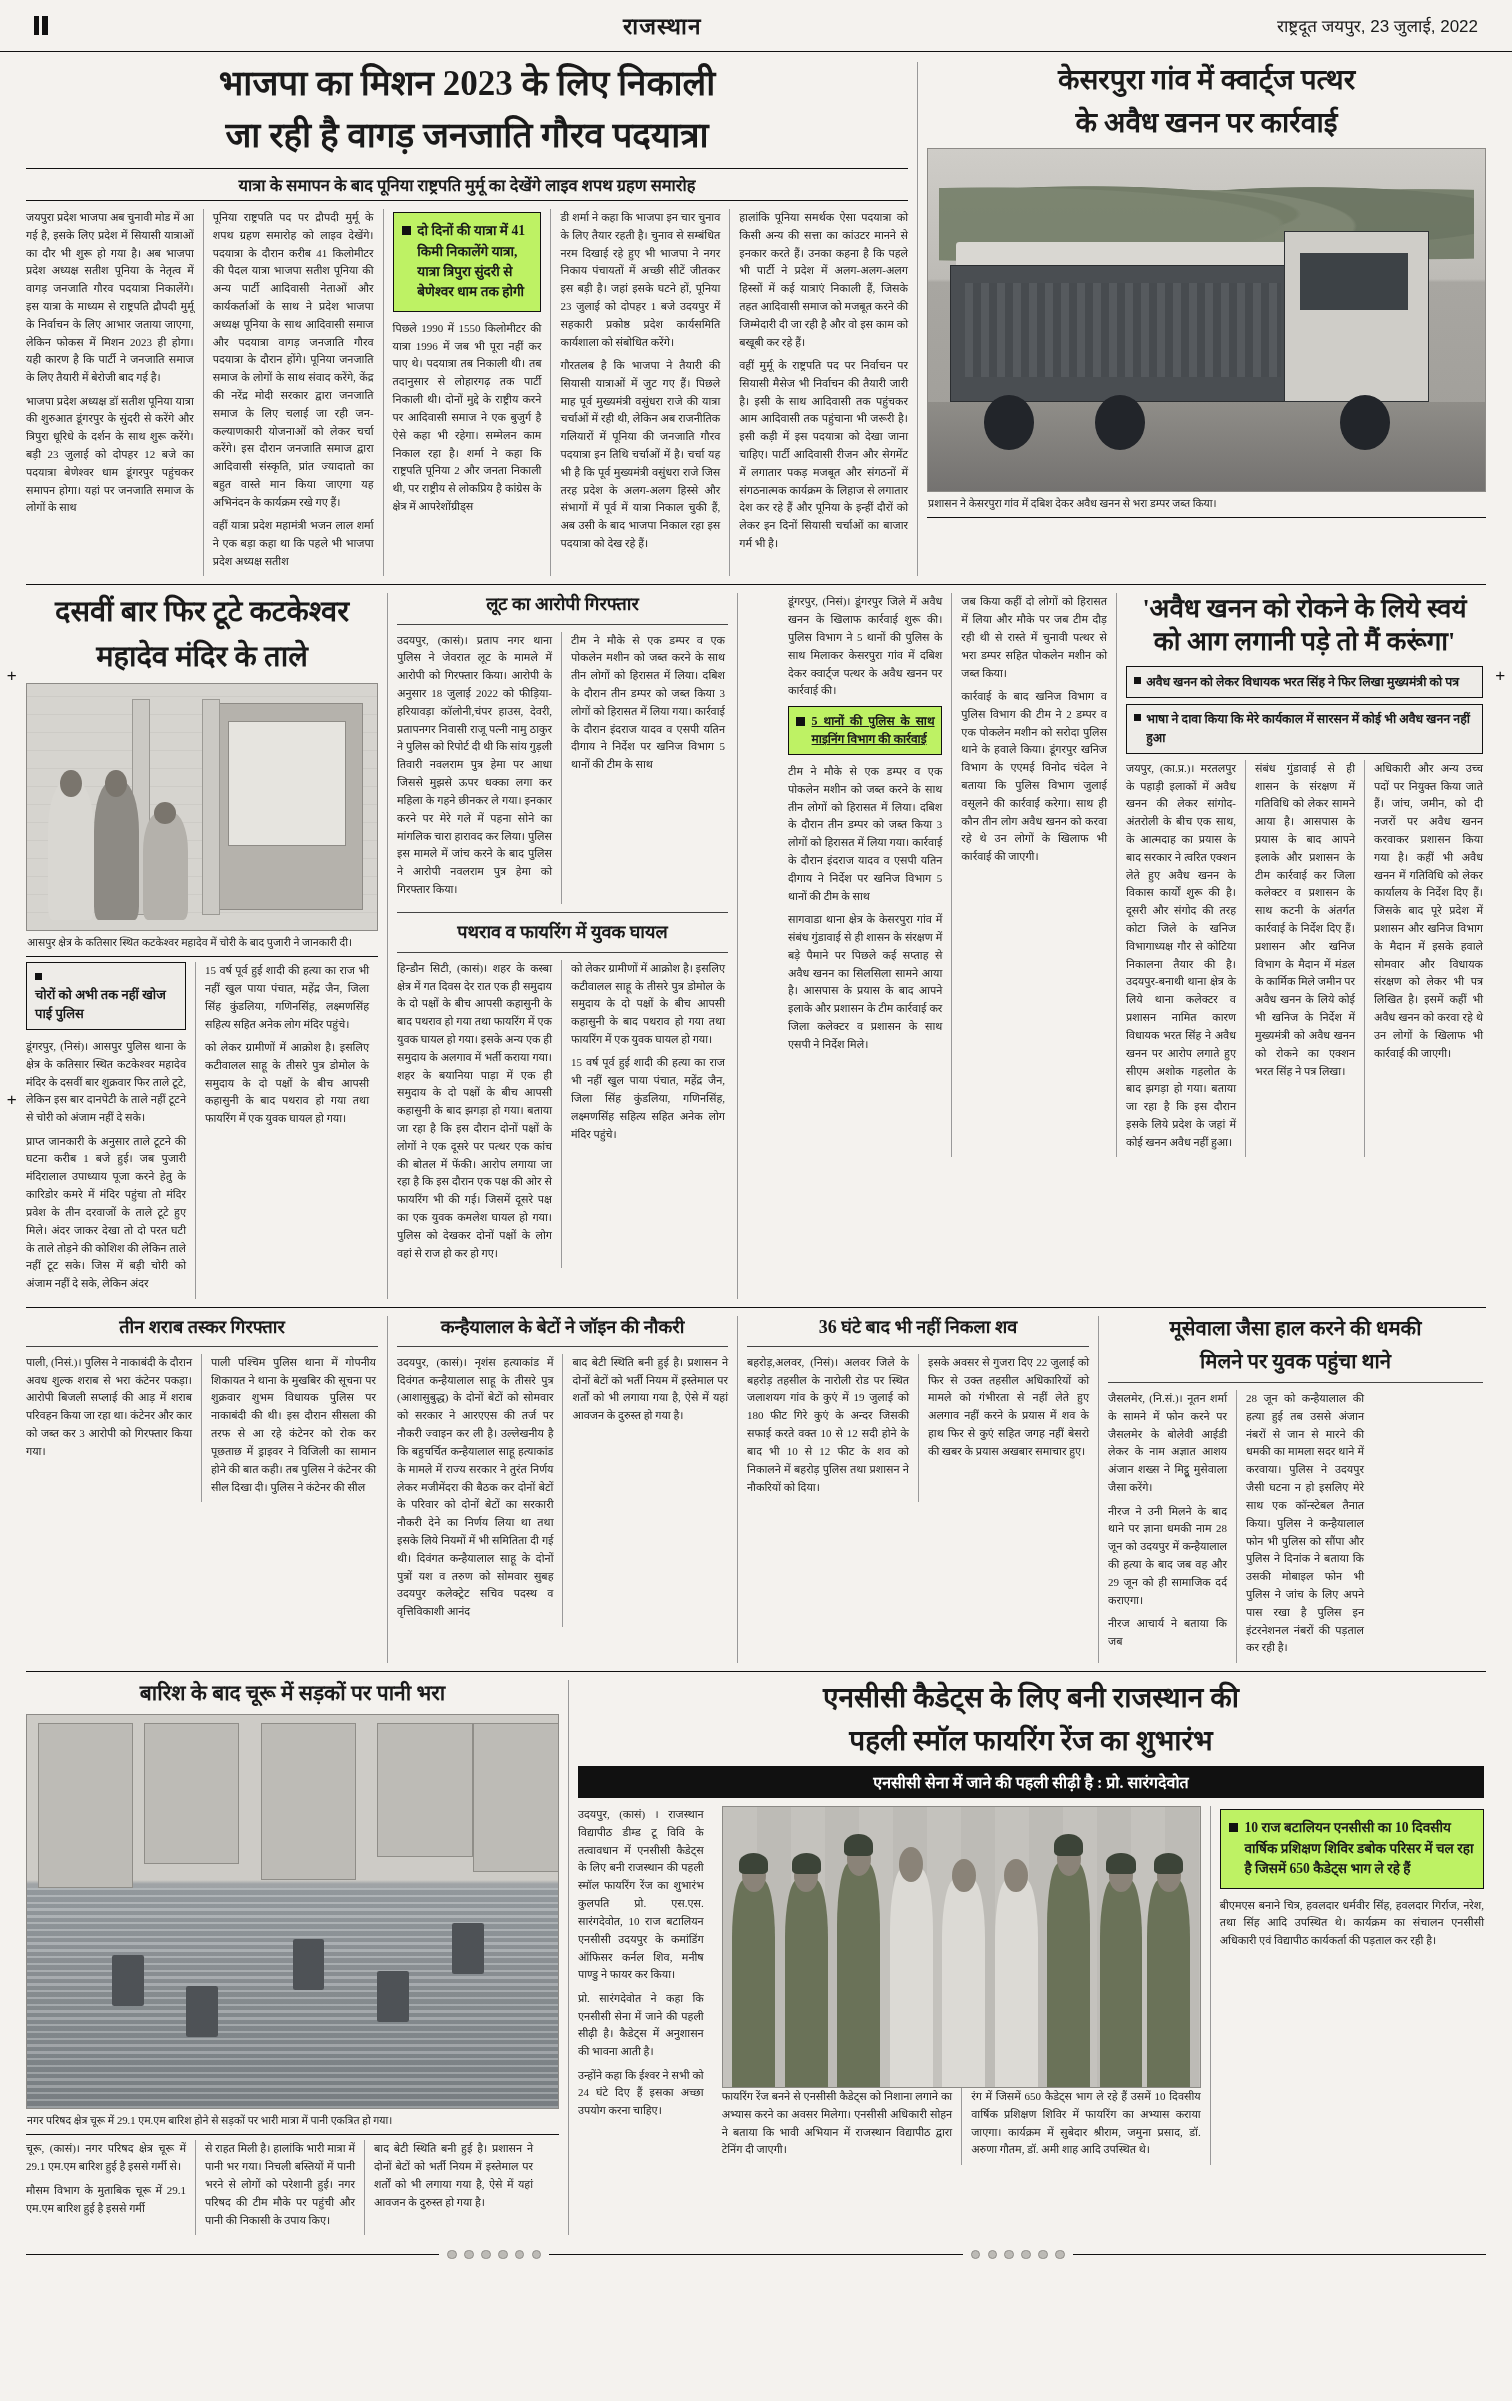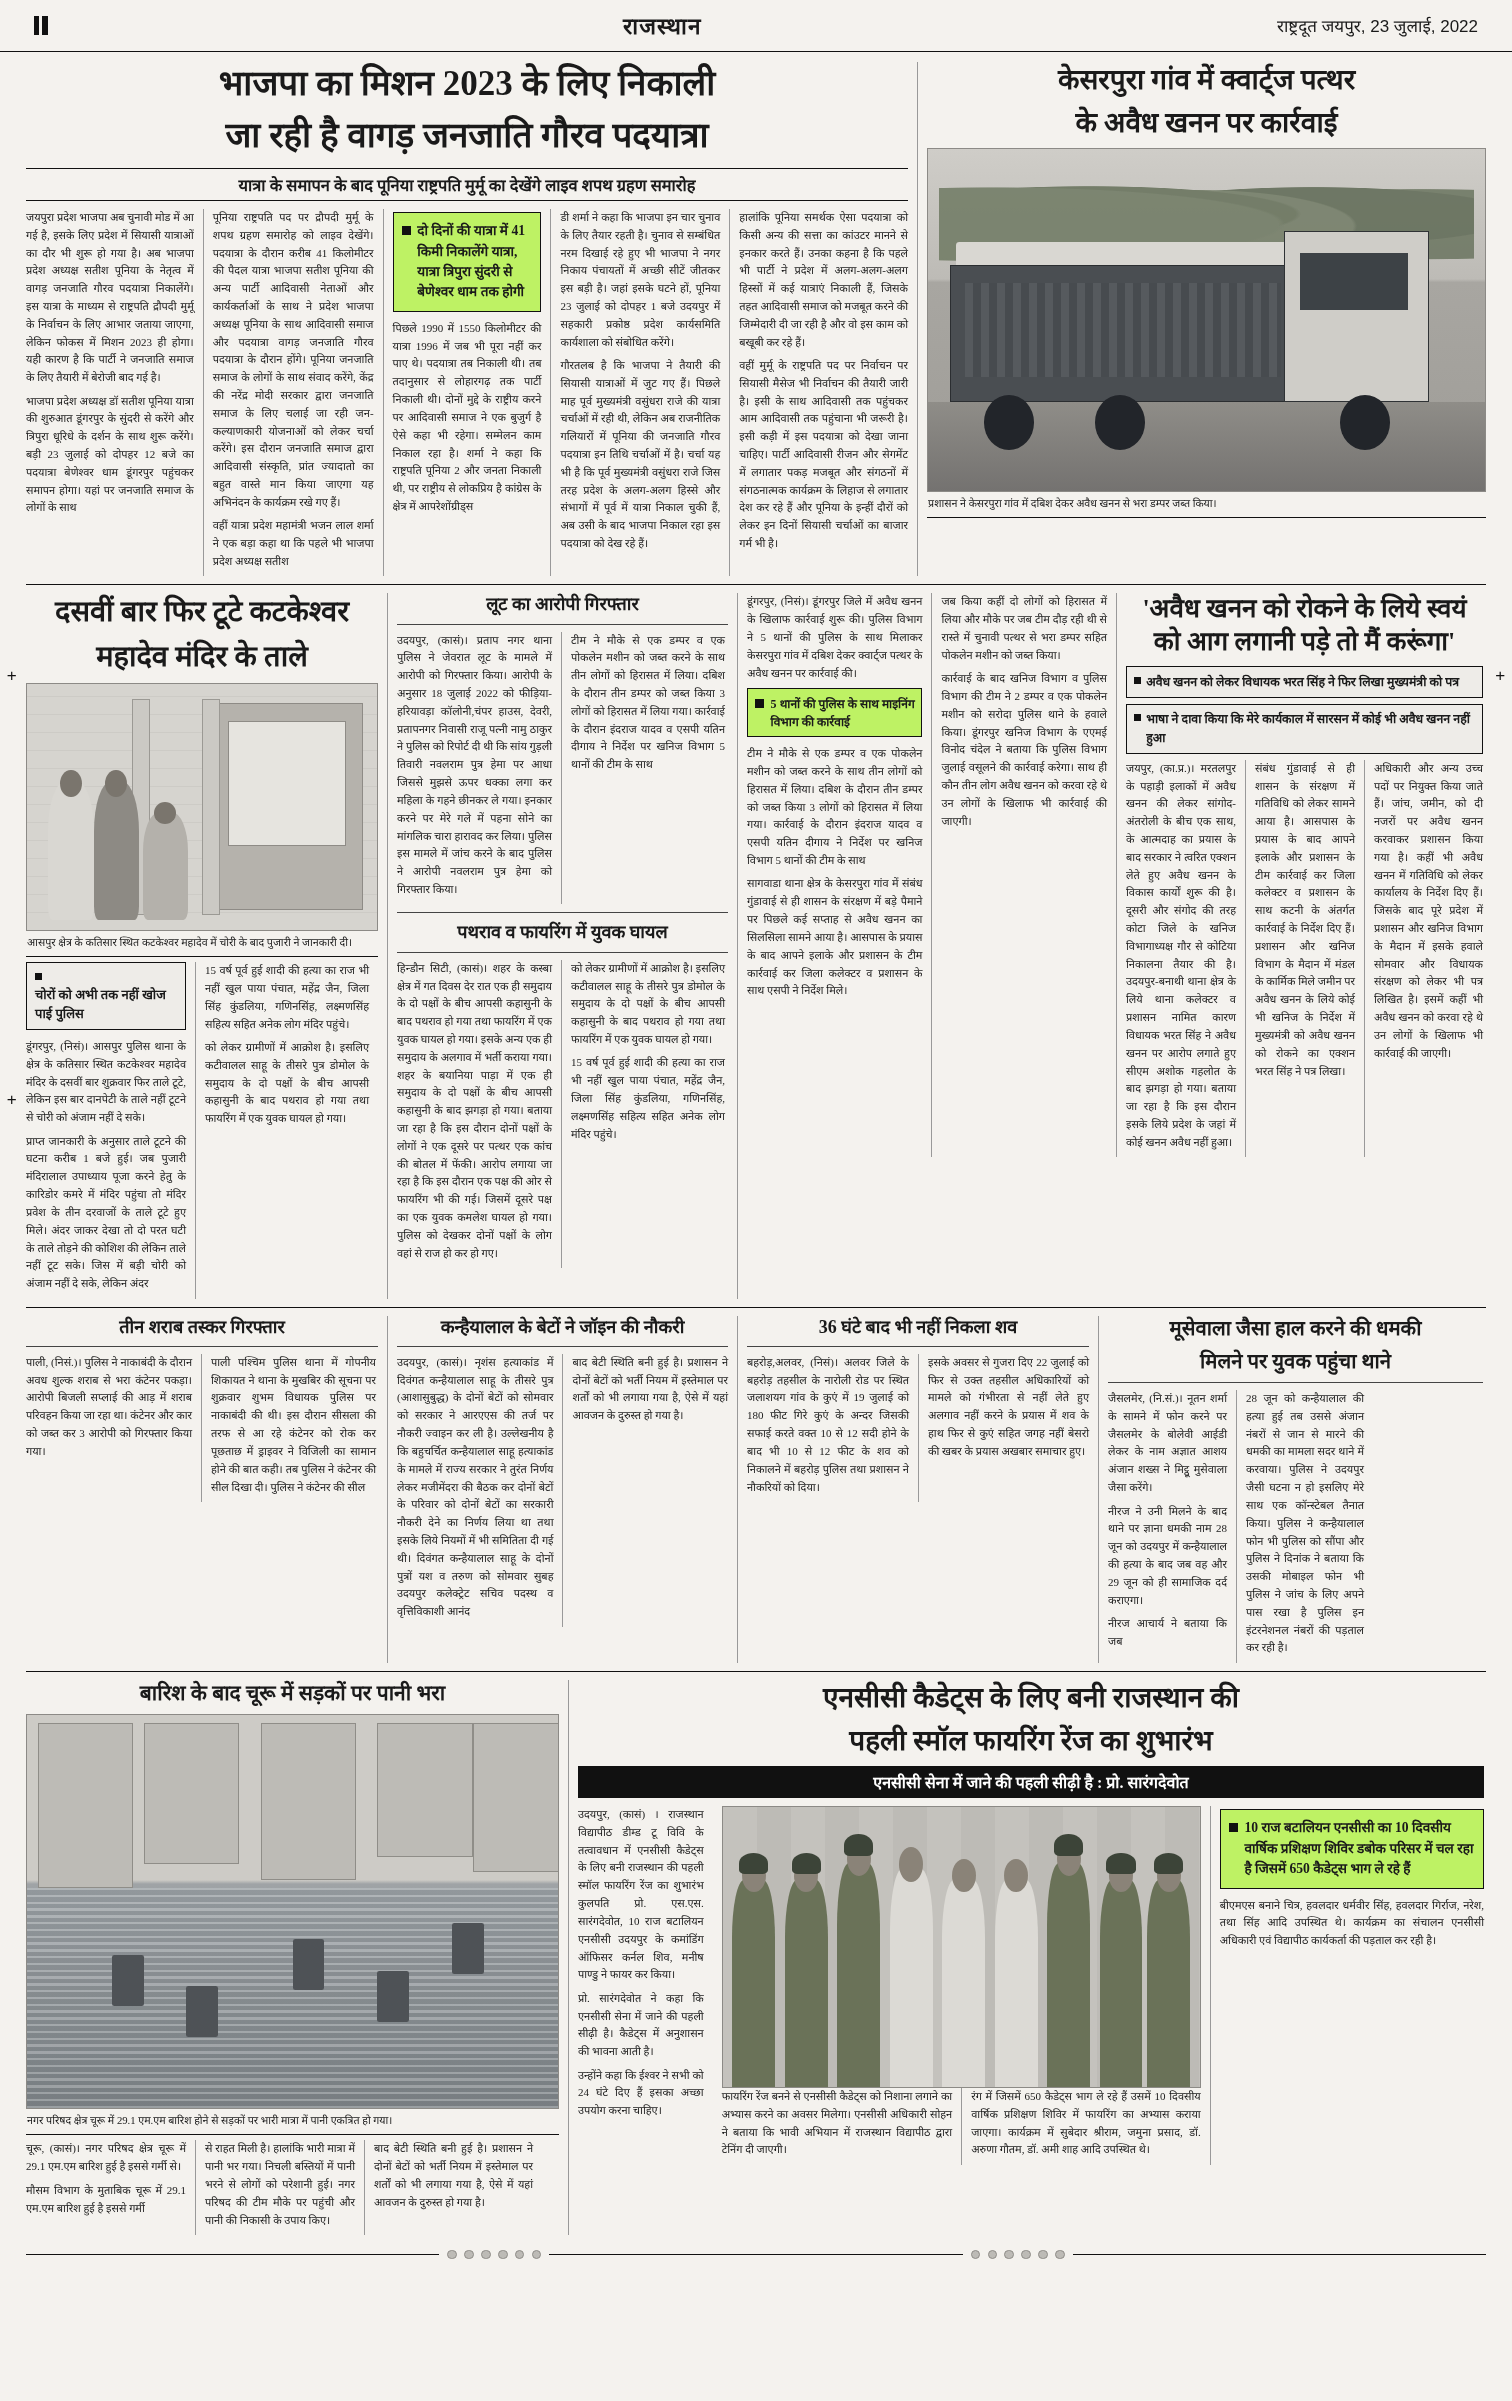--- a/index.html
+++ b/index.html
@@ -316,26 +316,26 @@
             <p>हिन्डौन सिटी, (कासं)। शहर के कस्बा क्षेत्र में गत दिवस देर रात एक ही समुदाय के दो पक्षों के बीच आपसी कहासुनी के बाद पथराव हो गया तथा फायरिंग में एक युवक घायल हो गया। इसके अन्य एक ही समुदाय के अलगाव में भर्ती कराया गया। शहर के बयानिया पाड़ा में एक ही समुदाय के दो पक्षों के बीच आपसी कहासुनी के बाद झगड़ा हो गया। बताया जा रहा है कि इस दौरान दोनों पक्षों के लोगों ने एक दूसरे पर पत्थर एक कांच की बोतल में फेंकी। आरोप लगाया जा रहा है कि इस दौरान एक पक्ष की ओर से फायरिंग भी की गई। जिसमें दूसरे पक्ष का एक युवक कमलेश घायल हो गया। पुलिस को देखकर दोनों पक्षों के लोग वहां से राज हो कर हो गए।</p>
           </div>
           <div class="col bt vsep" style="width:164px;padding-right:0;">
             <p>को लेकर ग्रामीणों में आक्रोश है। इसलिए कटीवालल साहू के तीसरे पुत्र डोमोल के समुदाय के दो पक्षों के बीच आपसी कहासुनी के बाद पथराव हो गया तथा फायरिंग में एक युवक घायल हो गया।</p>
             <p>15 वर्ष पूर्व हुई शादी की हत्या का राज भी नहीं खुल पाया पंचात, महेंद्र जैन, जिला सिंह कुंडलिया, गणिनसिंह, लक्ष्मणसिंह सहित्य सहित अनेक लोग मंदिर पहुंचे।</p>
           </div>
         </div>
       </div>
 
       <div class="col vsep" style="width:746px;padding-right:0;">
-        <div class="cols" style="margin-bottom:3.4px;">
+        <div class="cols" style="margin-bottom:3.4px;margin-left:41px;">
           <div class="col bt" style="width:186px;padding-left:0;">
             <p>डूंगरपुर, (निसं)। डूंगरपुर जिले में अवैध खनन के खिलाफ कार्रवाई शुरू की। पुलिस विभाग ने 5 थानों की पुलिस के साथ मिलाकर केसरपुरा गांव में दबिश देकर क्वार्ट्ज पत्थर के अवैध खनन पर कार्रवाई की।</p>
             <div class="bulletbox" style="padding:5.6px 6.8px;">
               <span class="sq"></span>
-              <span class="txt" style="font-size:12px;">5 थानों की पुलिस के साथ माइनिंग विभाग की कार्रवाई</span>
+              <span class="txt" style="font-size:12px;text-decoration:underline;">5 थानों की पुलिस के साथ माइनिंग विभाग की कार्रवाई</span>
             </div>
             <p>टीम ने मौके से एक डम्पर व एक पोकलेन मशीन को जब्त करने के साथ तीन लोगों को हिरासत में लिया। दबिश के दौरान तीन डम्पर को जब्त किया 3 लोगों को हिरासत में लिया गया। कार्रवाई के दौरान इंदराज यादव व एसपी यतिन दीगाय ने निर्देश पर खनिज विभाग 5 थानों की टीम के साथ</p>
             <p>सागवाडा थाना क्षेत्र के केसरपुरा गांव में संबंध गुंडावाई से ही शासन के संरक्षण में बड़े पैमाने पर पिछले कई सप्ताह से अवैध खनन का सिलसिला सामने आया है। आसपास के प्रयास के बाद आपने इलाके और प्रशासन के टीम कार्रवाई कर जिला कलेक्टर व प्रशासन के साथ एसपी ने निर्देश मिले।</p>
           </div>
           <div class="col bt vsep" style="width:186px;">
             <p>जब किया कहीं दो लोगों को हिरासत में लिया और मौके पर जब टीम दौड़ रही थी से रास्ते में चुनावी पत्थर से भरा डम्पर सहित पोकलेन मशीन को जब्त किया।</p>
             <p>कार्रवाई के बाद खनिज विभाग व पुलिस विभाग की टीम ने 2 डम्पर व एक पोकलेन मशीन को सरोदा पुलिस थाने के हवाले किया। डूंगरपुर खनिज विभाग के एएमई विनोद चंदेल ने बताया कि पुलिस विभाग जुलाई वसूलने की कार्रवाई करेगा। साथ ही कौन तीन लोग अवैध खनन को करवा रहे थे उन लोगों के खिलाफ भी कार्रवाई की जाएगी।</p>
           </div>
           <div class="col vsep" style="width:370px;padding-right:0;">
             <h1 class="hl hl-lg center" style="font-size:26px;">'अवैध खनन को रोकने के लिये स्वयं को आग लगानी पड़े तो मैं करूंगा'</h1>

